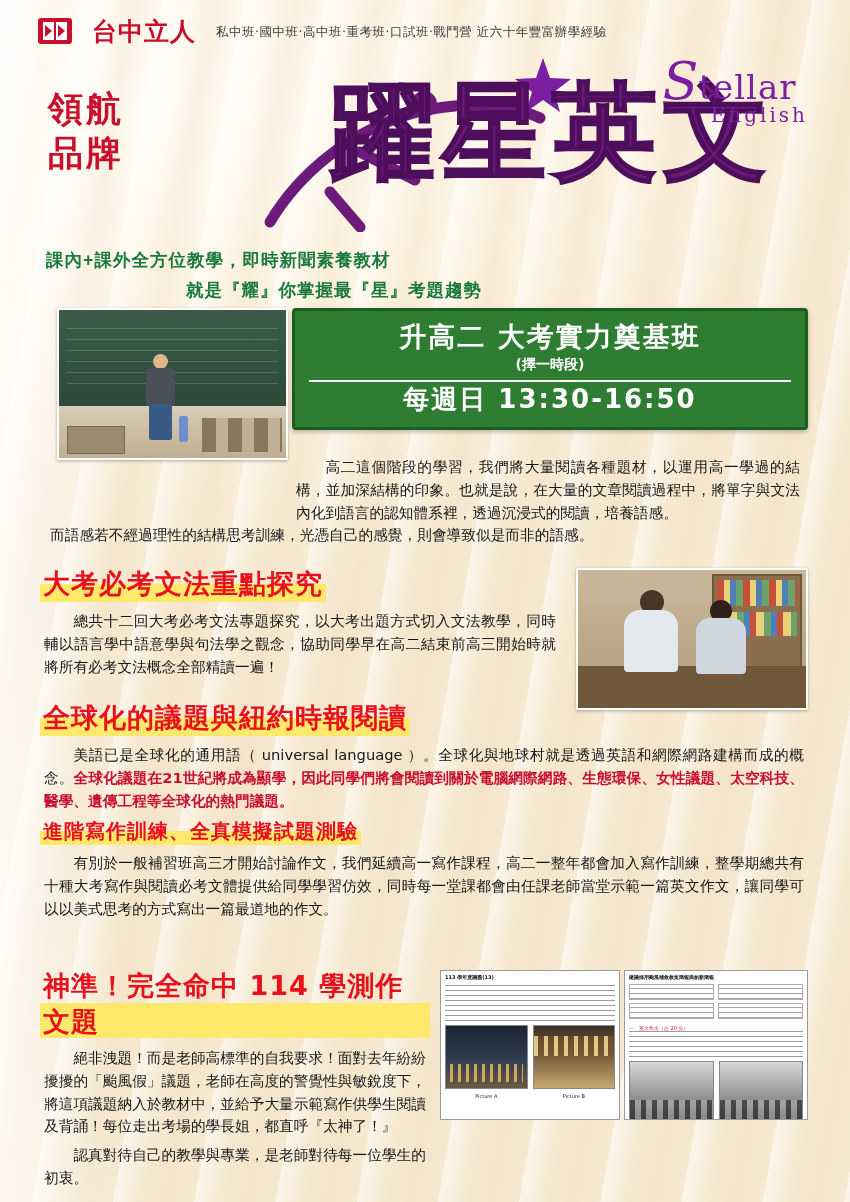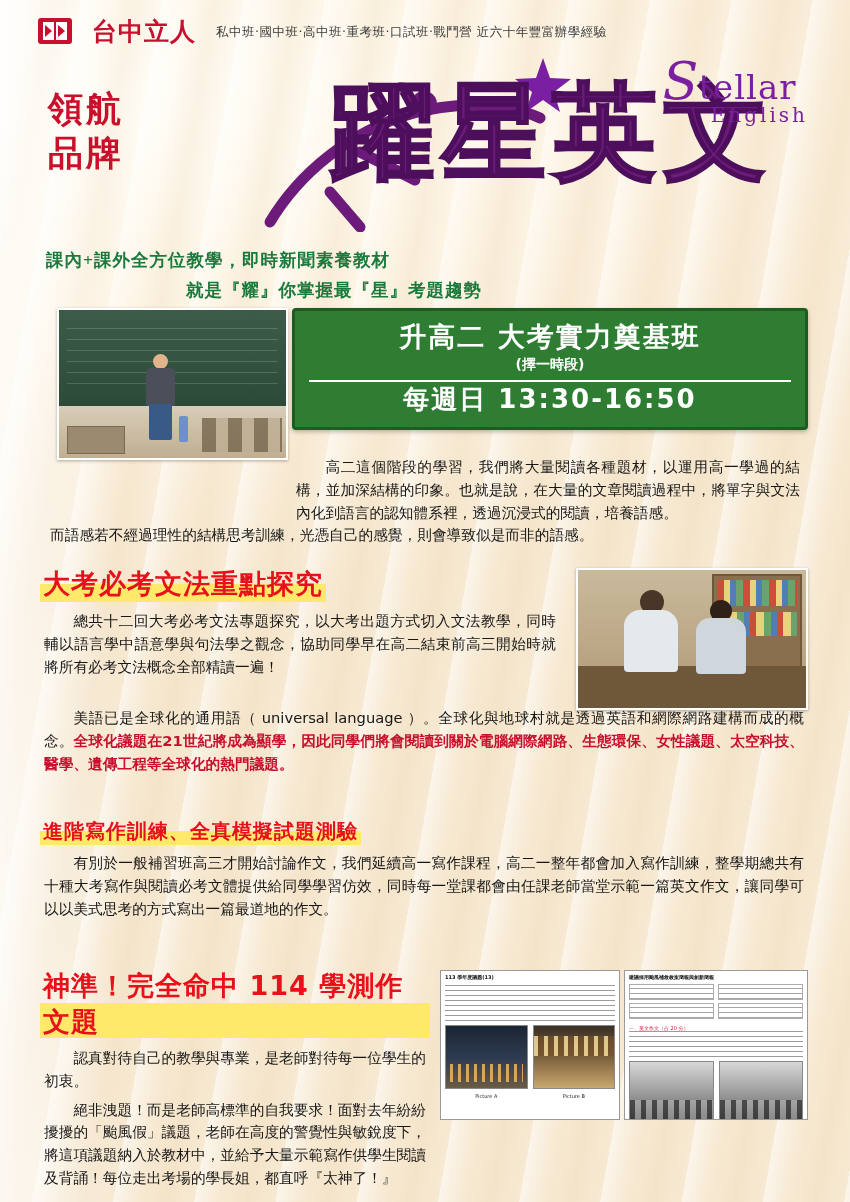--- a/index.html
+++ b/index.html
@@ -143,21 +143,21 @@
   }
 
   .tagline1 {
     position: absolute;
     left: 46px;
     top: 248px;
     font-size: 17.5px;
     font-weight: bold;
     color: #1a7a3c;
     letter-spacing: 1px;
-    font-family: Liberation Serif, serif;
+    font-family: Liberation Mono, monospace;
   }
   .tagline2 {
     position: absolute;
     left: 186px;
     top: 278px;
     font-size: 17.5px;
     font-weight: bold;
     color: #1a7a3c;
     letter-spacing: 1px;
     font-family: "DejaVu Sans", sans-serif;
@@ -581,32 +581,33 @@
         <div class="ps-books2"></div>
     </div>
     <div class="ps-table"></div>
     <div class="ps-p1h"></div>
       <div class="ps-p1"></div>
     <div class="ps-p2h"></div>
       <div class="ps-p2"></div>
   </div>
 
   <div class="sec2">
+    <div class="sec-head">全球化的議題與紐約時報閱讀</div>
     <p class="body indent">美語已是全球化的通用語（ universal language ）。全球化與地球村就是透過英語和網際網路建構而成的概念。<span class="hl">全球化議題在21世紀將成為顯學，因此同學們將會閱讀到關於電腦網際網路、生態環保、女性議題、太空科技、醫學、遺傳工程等全球化的熱門議題。</span></p>
   </div>
 
   <div class="sec3">
     <div class="sec-head">進階寫作訓練、全真模擬試題測驗</div>
     <p class="body indent">有別於一般補習班高三才開始討論作文，我們延續高一寫作課程，高二一整年都會加入寫作訓練，整學期總共有十種大考寫作與閱讀必考文體提供給同學學習仿效，同時每一堂課都會由任課老師當堂示範一篇英文作文，讓同學可以以美式思考的方式寫出一篇最道地的作文。</p>
   </div>
 
   <div class="sec4">
     <div class="sec-head">神準！完全命中 114 學測作文題</div>
+    <p class="body indent">絕非洩題！而是老師高標準的自我要求！面對去年紛紛擾擾的「颱風假」議題，老師在高度的警覺性與敏銳度下，將這項議題納入於教材中，並給予大量示範寫作供學生閱讀及背誦！每位走出考場的學長姐，都直呼『太神了！』</p>
     <p class="body indent">認真對待自己的教學與專業，是老師對待每一位學生的初衷。</p>
-    <p class="body indent">絕非洩題！而是老師高標準的自我要求！面對去年紛紛擾擾的「颱風假」議題，老師在高度的警覺性與敏銳度下，將這項議題納入於教材中，並給予大量示範寫作供學生閱讀及背誦！每位走出考場的學長姐，都直呼『太神了！』</p>
   </div>
 
   <div class="sheet sheet-a">
     <div class="sh-title">113 學年度議題(13)</div>
     <div class="sh-lines"></div>
     <div class="sh-photos">
       <div class="sh-ph night"></div>
       <div class="sh-ph market"></div>
     </div>
     <div class="sh-caps">

